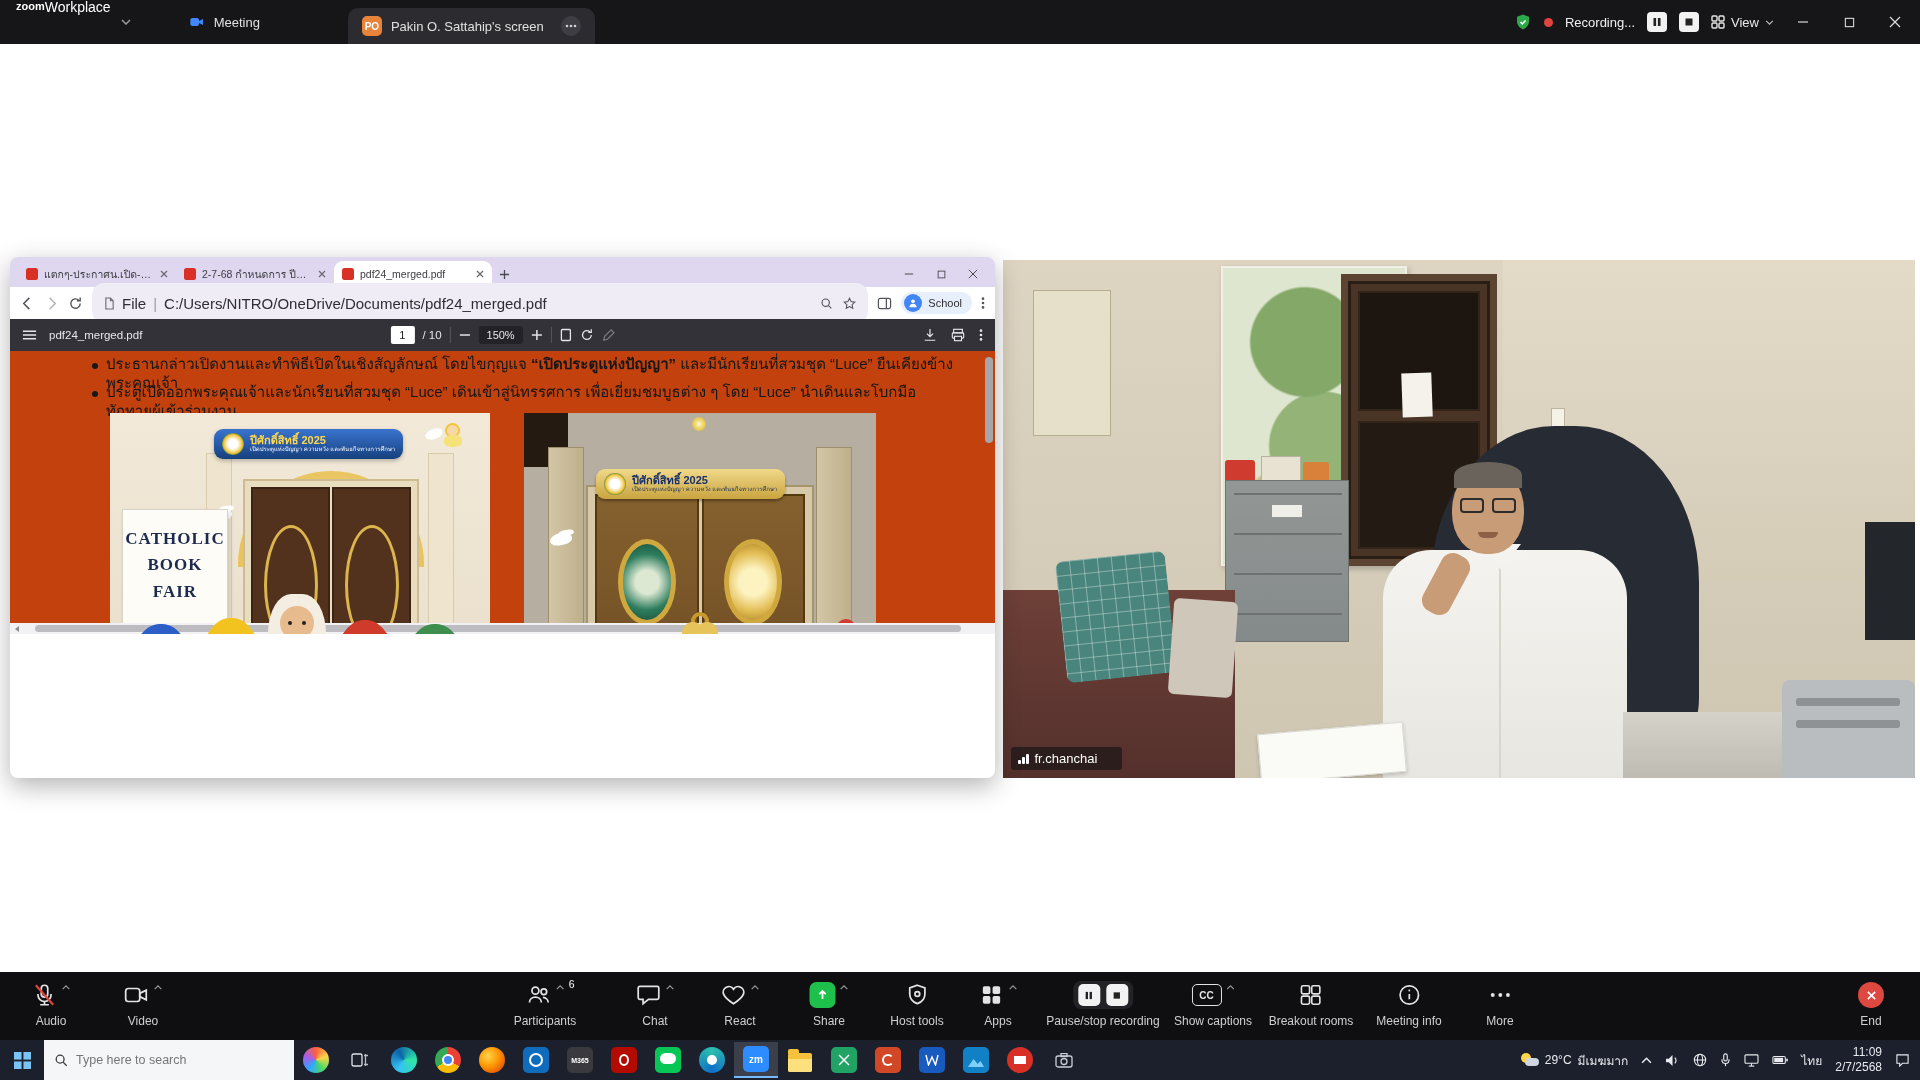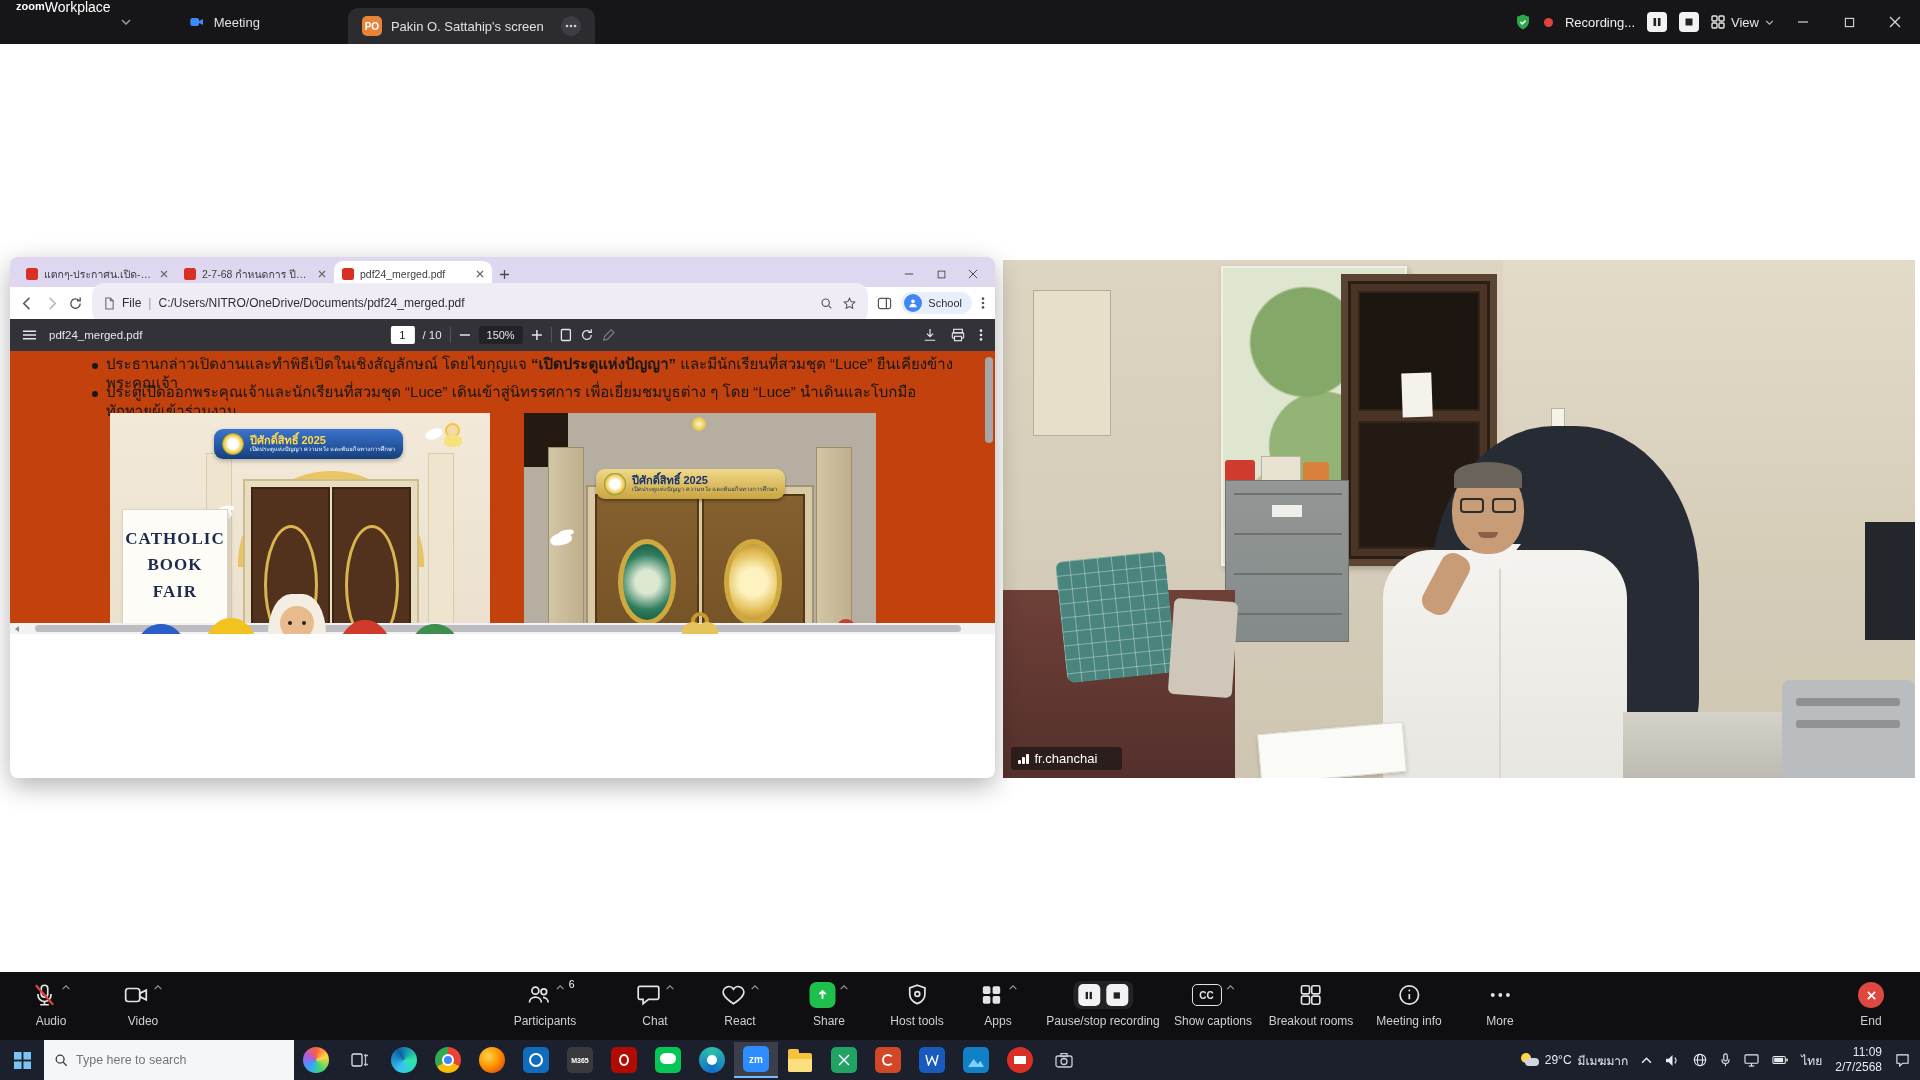--- a/index.html
+++ b/index.html
@@ -32,21 +32,21 @@
   .btab.active{background:#fff}
   .fav{width:12px;height:12px;border-radius:2.5px;background:#d93025;flex:none}
   .btab .ttl{white-space:nowrap;overflow:hidden;text-overflow:ellipsis;flex:1}
   .btab .cls{color:#6a6a70;flex:none}
   .newtab{width:24px;height:24px;display:flex;align-items:center;justify-content:center;color:#49474f;margin-bottom:1px}
   .bwc{margin-left:auto;display:flex;align-self:flex-start}
   .bwc .winc{height:26px;width:32px;color:#4c4a52}
   .addressbar{height:32px;background:#fff;display:flex;align-items:center;gap:9px;padding:0 10px}
   .navic{color:#55535b}
   .navic.dim{color:#b6b4bc}
-  .urlpill{flex:1;height:40px;background:#efecf6;border-radius:12px;display:flex;align-items:center;gap:7px;padding:0 12px;font-size:12px;color:#2f2e33}
+  .urlpill{flex:1;height:40px;background:#efecf6;border-radius:12px;display:flex;align-items:center;gap:7px;padding:0 12px;font-size:15px;color:#2f2e33}
   .urlpill .sep{color:#a0a0a6}
   .urlpill .right{margin-left:auto;display:flex;gap:10px;color:#55535b}
   .profchip{display:flex;align-items:center;gap:6px;background:#e7effc;border-radius:12px;padding:2px 10px 2px 3px;font-size:11px;color:#2f2e33}
   .profdot{width:18px;height:18px;border-radius:50%;background:#4285f4;display:flex;align-items:center;justify-content:center}
   .bookmarks{height:24px;background:#fff;border-bottom:1px solid #e6e3ec;display:flex;align-items:center;padding:0 12px;font-size:10.5px;color:#4a4950}
   .bookmarks .rightb{margin-left:auto;display:flex;align-items:center;gap:5px}
   .pdfbar{position:relative;height:32px;background:#333238;color:#e6e6e8;display:flex;align-items:center;padding:0 12px;font-size:11.5px;gap:12px}
   .pdfcenter{position:absolute;left:50%;transform:translateX(-50%);display:flex;align-items:center;gap:8px}
   .pagebox{width:24px;height:18px;background:#fff;color:#222;font-size:11px;text-align:center;border:none;border-radius:2px}
   .zoombox{min-width:44px;height:18px;background:#232227;border-radius:3px;color:#e6e6e8;font-size:11px;display:flex;align-items:center;justify-content:center;padding:0 6px}

